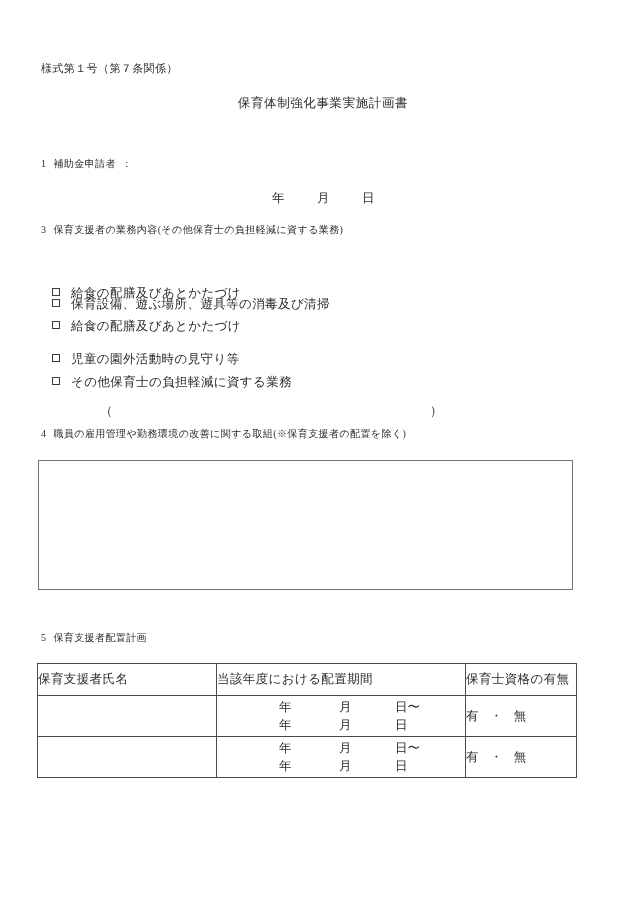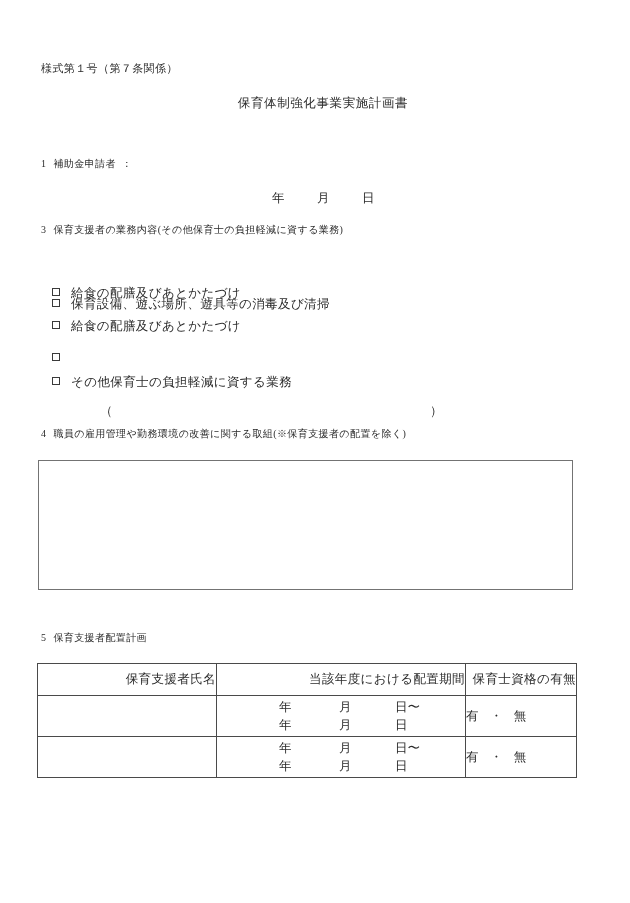--- a/index.html
+++ b/index.html
@@ -128,21 +128,21 @@
     padding: 0;
     font-weight: normal;
     color: #2b2b2b;
   }
   .col-name   { width: 178px; }
   .col-period { width: 248px; }
   .col-qual   { width: 110px; }
 
   .plan-table thead th {
     height: 31px;
-    text-align: right;
+    text-align: left;
     letter-spacing: 0.4px;
     vertical-align: middle;
   }
 
   .cell-name { height: 40px; }
 
   .period-cell {
     height: 40px;
     vertical-align: middle;
     padding: 3px 0 4px 0;
@@ -187,21 +187,21 @@
   <div class="chk-row c1">
     <span class="chk-box"></span><span>保育設備、遊ぶ場所、遊具等の消毒及び清掃</span>
   </div>
   <div class="chk-row c2">
     <span class="chk-box"></span><span>給食の配膳及びあとかたづけ</span>
   </div>
   <div class="chk-row c3">
     <span class="chk-box"></span><span>給食の配膳及びあとかたづけ</span>
   </div>
   <div class="chk-row c4">
-    <span class="chk-box"></span>
+    <span class="chk-box"></span><span>児童の園外活動時の見守り等</span>
   </div>
   <div class="chk-row c5">
     <span class="chk-box"></span><span>その他保育士の負担軽減に資する業務</span>
   </div>
 
   <div class="paren-line paren-open">（</div>
   <div class="paren-line paren-close">）</div>
 
   <div class="item item-4">
     <span class="num">4</span><span>職員の雇用管理や勤務環境の改善に関する取組(※保育支援者の配置を除く)</span>

